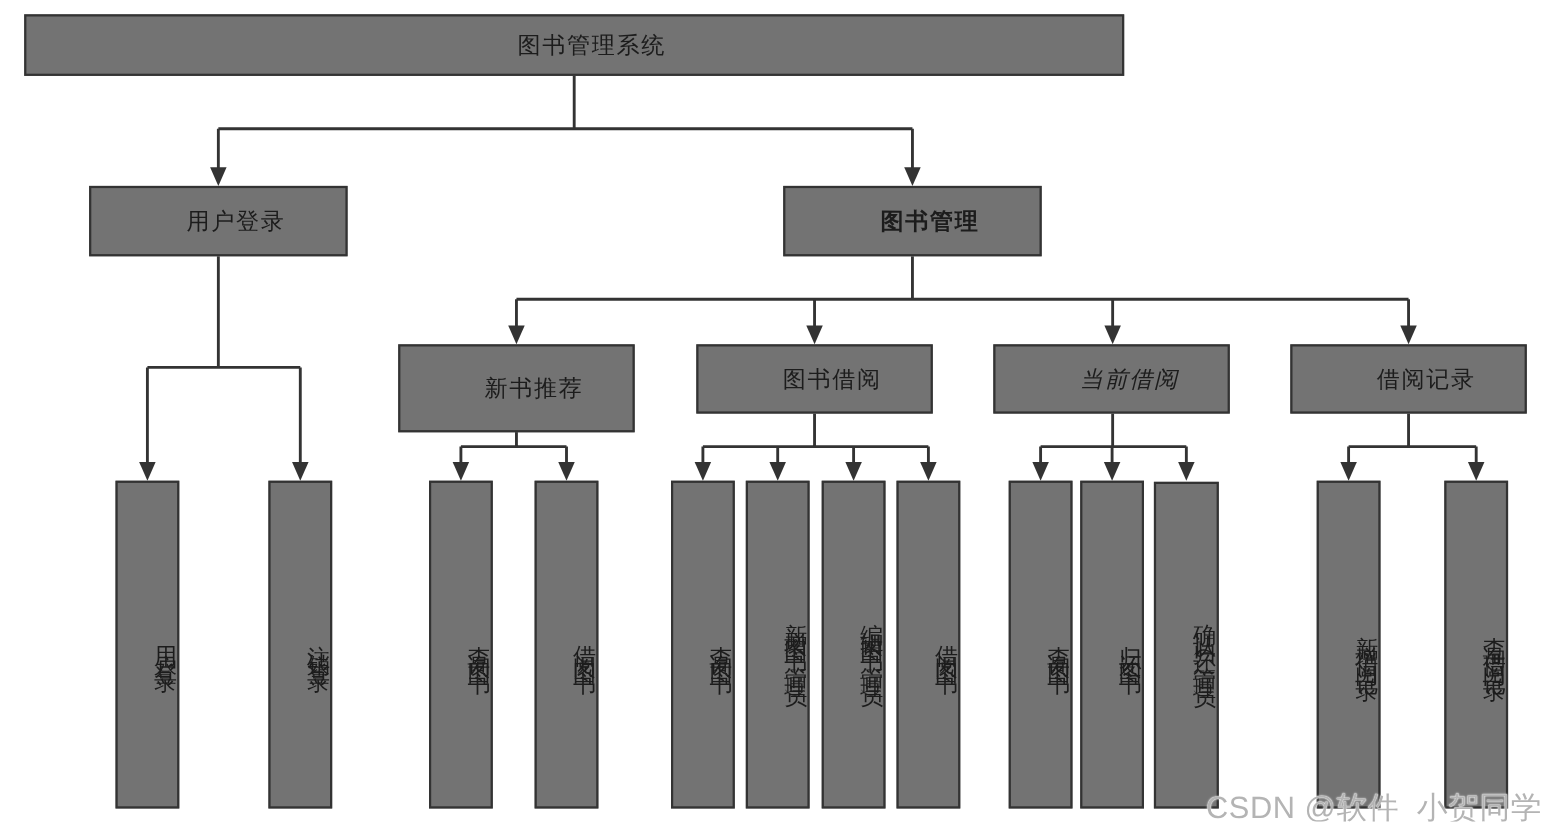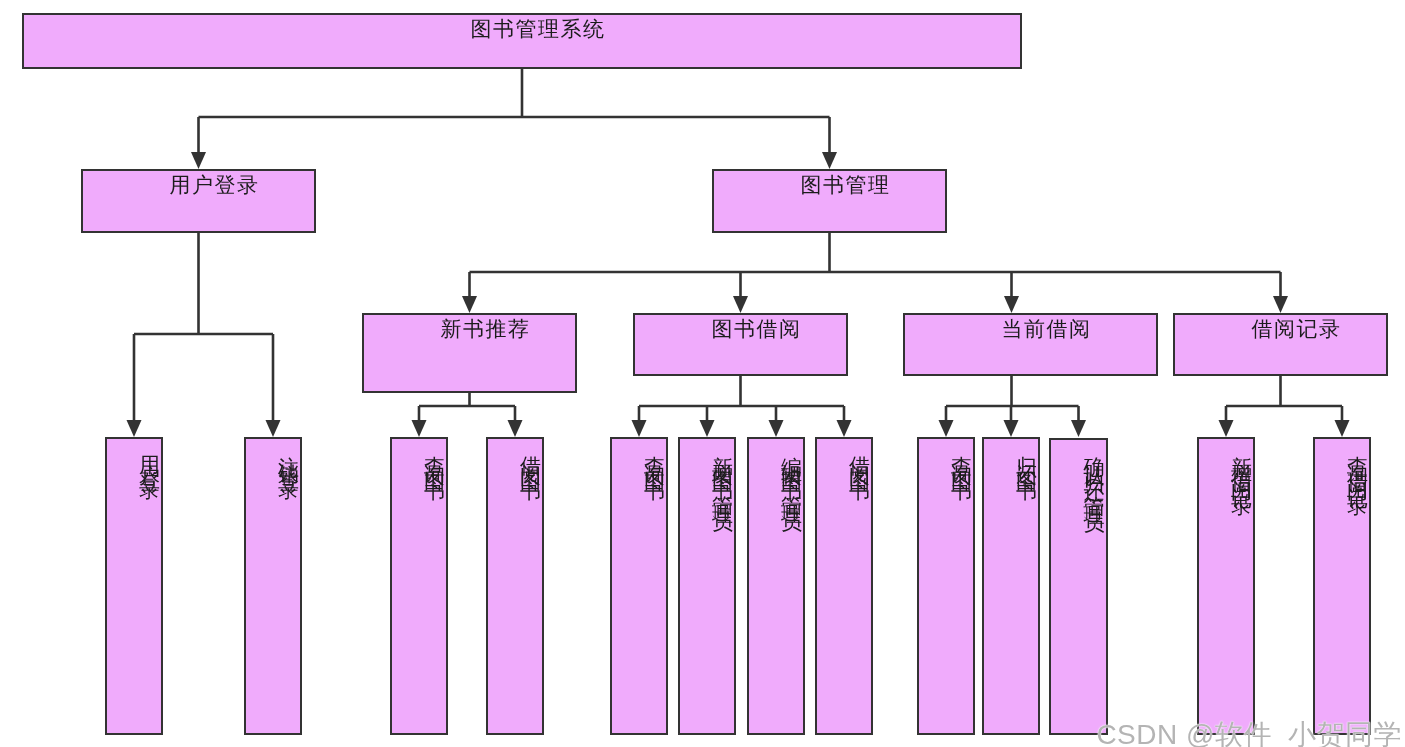--- a/index.html
+++ b/index.html
@@ -15,22 +15,23 @@
     position: absolute;
     left: 0; top: 0;
     width: 1405px; height: 747px;
     z-index: 1;
     pointer-events: none;
   }
   .node {
     position: absolute;
     box-sizing: border-box;
     border: 2.5px solid #333333;
-    background: #f0abfc;
+    background: #737373;
     display: flex;
+    align-items: center;
     justify-content: center;
     z-index: 2;
     padding-left: 32px;
   }
   .node .lbl {
     font-size: 21px;
     letter-spacing: 1.5px;
     color: #1c1c1c;
     white-space: nowrap;
   }
@@ -97,31 +98,31 @@
       </g>
   </svg>
 
   <div class="node" style="left:22px; top:13px; width:1000px; height:56px;">
     <span class="lbl">图书管理系统</span>
   </div>
 
   <div class="node" style="left:81px; top:169px; width:235px; height:64px;">
     <span class="lbl">用户登录</span>
   </div>
-  <div class="node" style="left:712px; top:169px; width:235px; height:64px;">
+  <div class="node" style="left:712px; top:169px; width:235px; height:64px;font-weight:bold;">
     <span class="lbl">图书管理</span>
   </div>
 
   <div class="node" style="left:362px; top:313px; width:215px; height:80px;">
     <span class="lbl">新书推荐</span>
   </div>
   <div class="node" style="left:633px; top:313px; width:215px; height:63px;">
     <span class="lbl">图书借阅</span>
   </div>
-  <div class="node" style="left:903px; top:313px; width:255px; height:63px;">
+  <div class="node" style="left:903px; top:313px; width:215px; height:63px;font-style:italic;">
     <span class="lbl">当前借阅</span>
   </div>
   <div class="node" style="left:1173px; top:313px; width:215px; height:63px;">
     <span class="lbl">借阅记录</span>
   </div>
 
   <div class="node vnode" style="left:105px; top:437px; width:58px; height:298px;">
     <span class="lbl">用户登录</span>
   </div>
   <div class="node vnode" style="left:244px; top:437px; width:58px; height:298px;">

